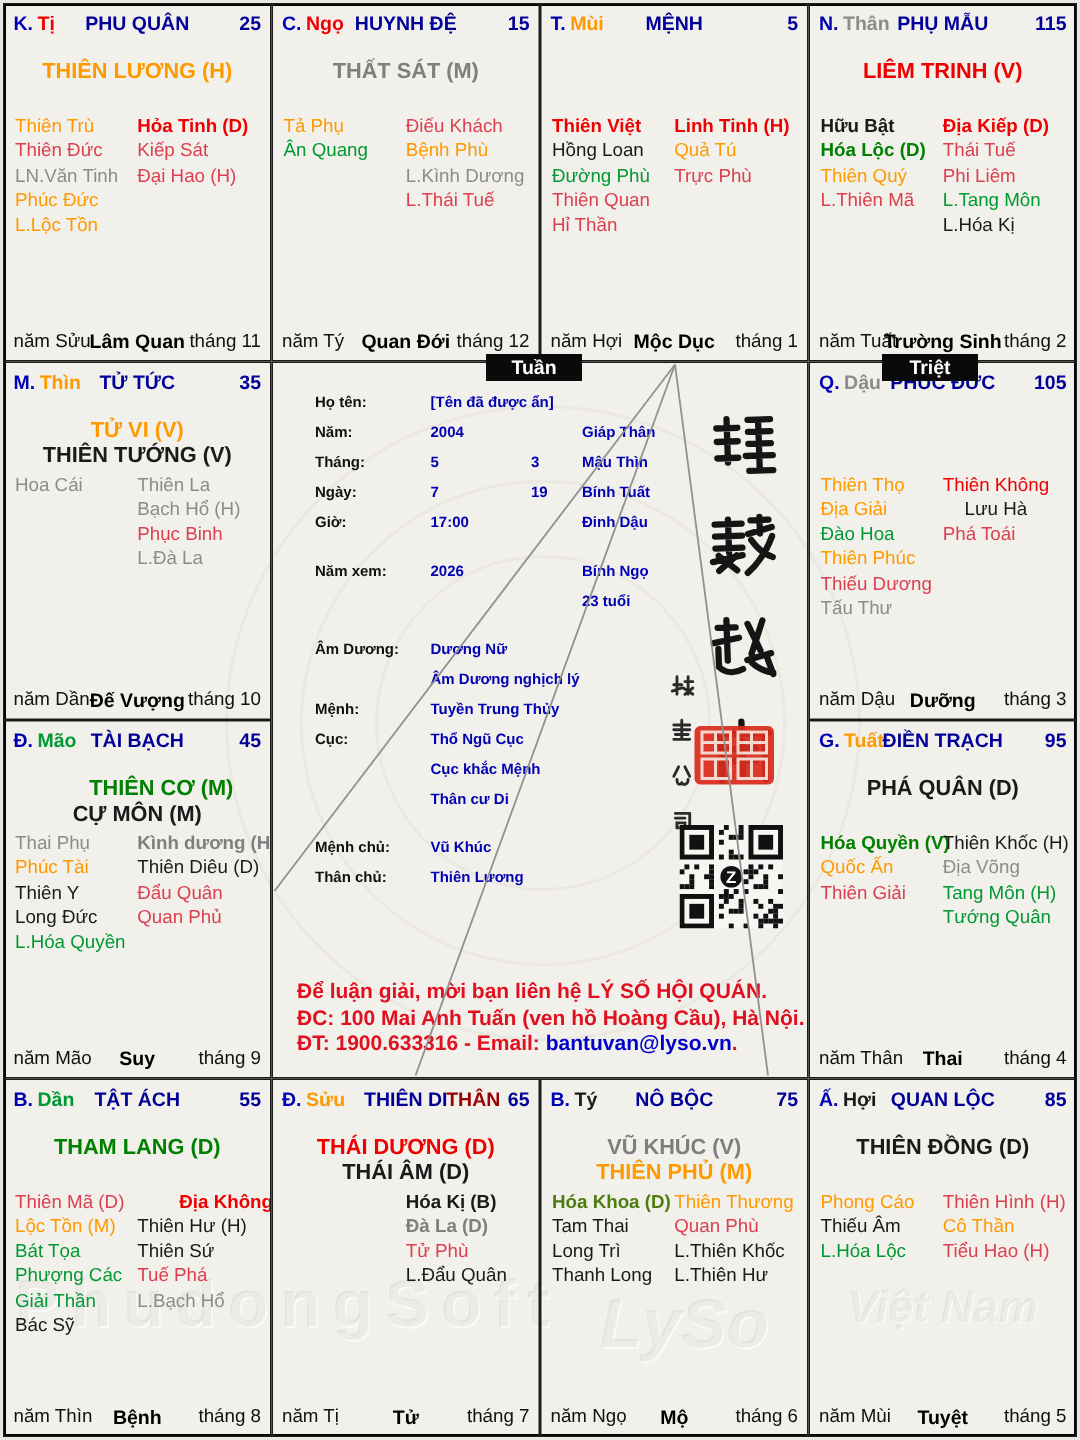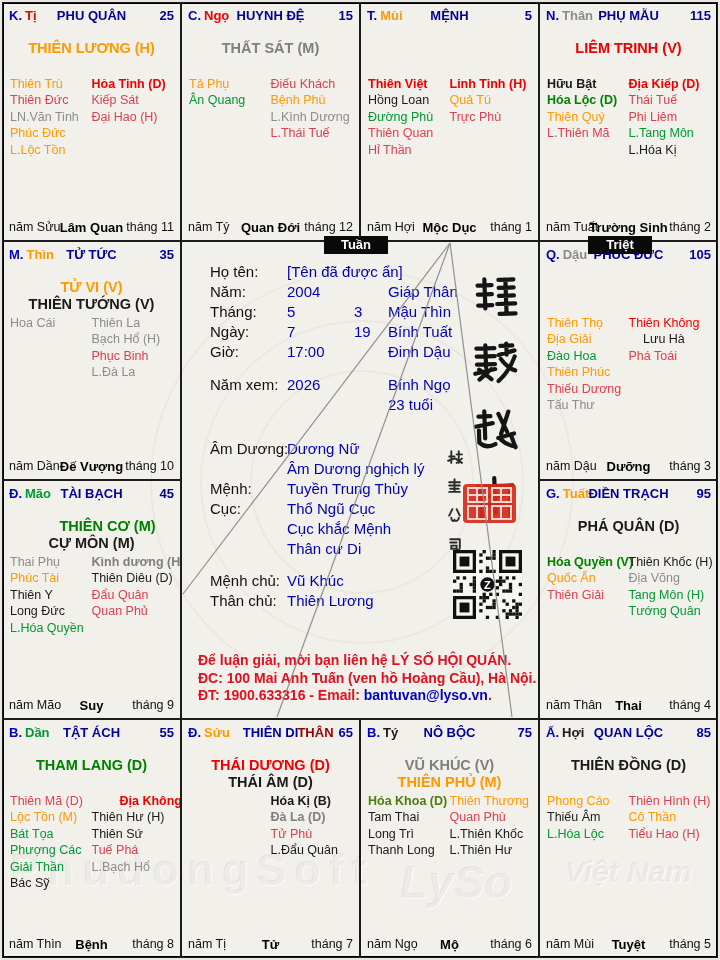--- a/index.html
+++ b/index.html
@@ -22,21 +22,21 @@
   .stars-left,.stars-right{position:absolute;top:73px;font-size:12.5px;line-height:16.4px;white-space:nowrap;}
   .stars-left{left:7px;}
   .stars-right{left:50%;}
   .cell-footer{position:absolute;bottom:4px;left:6px;right:6px;height:16px;font-size:12.5px;color:#111;}
   .fyear{position:absolute;left:0;}
   .fstage{position:absolute;left:0;right:0;text-align:center;font-weight:bold;font-size:13px;color:#000;}
   .fmonth{position:absolute;right:0;}
   
   .center{grid-area:2/2/4/4;position:relative;border:1px solid #1c1c1c;overflow:hidden;}
   #info-rows{position:absolute;top:21px;left:28px;right:6px;}
-  .irow{position:relative;height:20px;font-size:15px;font-weight:normal;white-space:nowrap;}
+  .irow{position:relative;height:20px;font-size:10px;font-weight:bold;white-space:nowrap;}
   .ilabel{color:#101010;}
   .iv{position:absolute;top:0;color:#0000B4;}
   .iv1{left:77px;}.iv2{left:144px;}.iv3{left:178px;}
   
   #calli-big{position:absolute;left:289px;top:30px;width:52px;z-index:2;}
   #calli-big .bchar{margin-bottom:15px;transform:rotate(-2deg);}
   #calli-small{position:absolute;left:264px;top:206px;width:18px;z-index:2;}
   #calli-small .schar{margin-bottom:8px;}
   #seal{position:absolute;left:280px;top:241px;width:55px;height:41px;z-index:3;}
   #qr{position:absolute;left:271px;top:308px;width:69px;height:69px;z-index:2;}
@@ -65,21 +65,21 @@
   <div id="grid">
     <div class="center">
       <div id="info-rows">
           <div class="irow"><span class="ilabel">Họ tên:</span><span class="iv iv1">[Tên đã được ẩn]</span></div>
           <div class="irow"><span class="ilabel">Năm:</span><span class="iv iv1">2004</span><span class="iv iv3">Giáp Thân</span></div>
           <div class="irow"><span class="ilabel">Tháng:</span><span class="iv iv1">5</span><span class="iv iv2">3</span><span class="iv iv3">Mậu Thìn</span></div>
           <div class="irow"><span class="ilabel">Ngày:</span><span class="iv iv1">7</span><span class="iv iv2">19</span><span class="iv iv3">Bính Tuất</span></div>
           <div class="irow"><span class="ilabel">Giờ:</span><span class="iv iv1">17:00</span><span class="iv iv3">Đinh Dậu</span></div>
           <div class="irow" style="margin-top: 13px;"><span class="ilabel">Năm xem:</span><span class="iv iv1">2026</span><span class="iv iv3">Bính Ngọ</span></div>
           <div class="irow"><span class="ilabel"></span><span class="iv iv3">23 tuổi</span></div>
-          <div class="irow" style="margin-top: 24px;"><span class="ilabel">Âm Dương:</span><span class="iv iv1">Dương Nữ</span></div>
+          <div class="irow" style="margin-top: 12px;"><span class="ilabel">Âm Dương:</span><span class="iv iv1">Dương Nữ</span></div>
           <div class="irow"><span class="ilabel"></span><span class="iv iv1">Âm Dương nghịch lý</span></div>
           <div class="irow"><span class="ilabel">Mệnh:</span><span class="iv iv1">Tuyền Trung Thủy</span></div>
           <div class="irow"><span class="ilabel">Cục:</span><span class="iv iv1">Thổ Ngũ Cục</span></div>
           <div class="irow"><span class="ilabel"></span><span class="iv iv1">Cục khắc Mệnh</span></div>
           <div class="irow"><span class="ilabel"></span><span class="iv iv1">Thân cư Di</span></div>
           <div class="irow" style="margin-top: 12px;"><span class="ilabel">Mệnh chủ:</span><span class="iv iv1">Vũ Khúc</span></div>
           <div class="irow"><span class="ilabel">Thân chủ:</span><span class="iv iv1">Thiên Lương</span></div>
         </div>
 
       <div id="calli-big">

